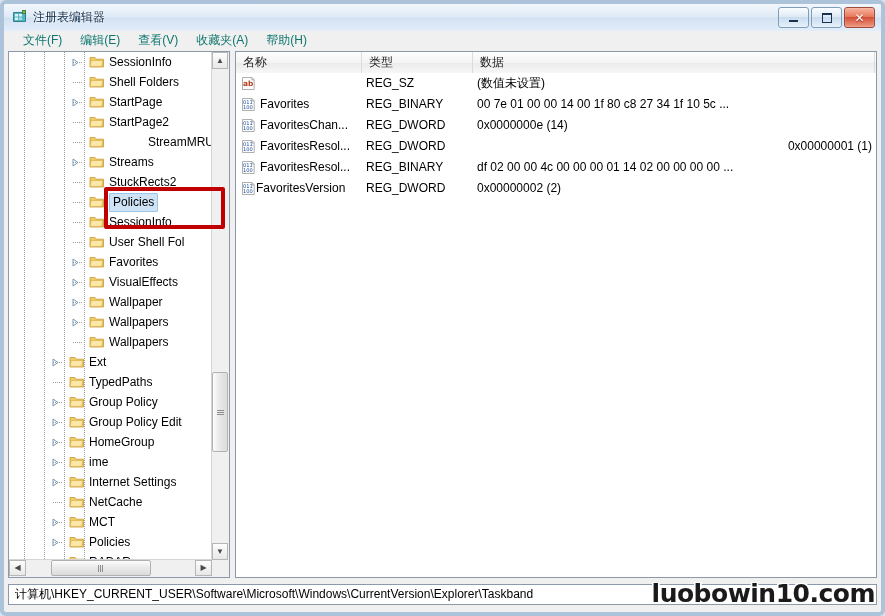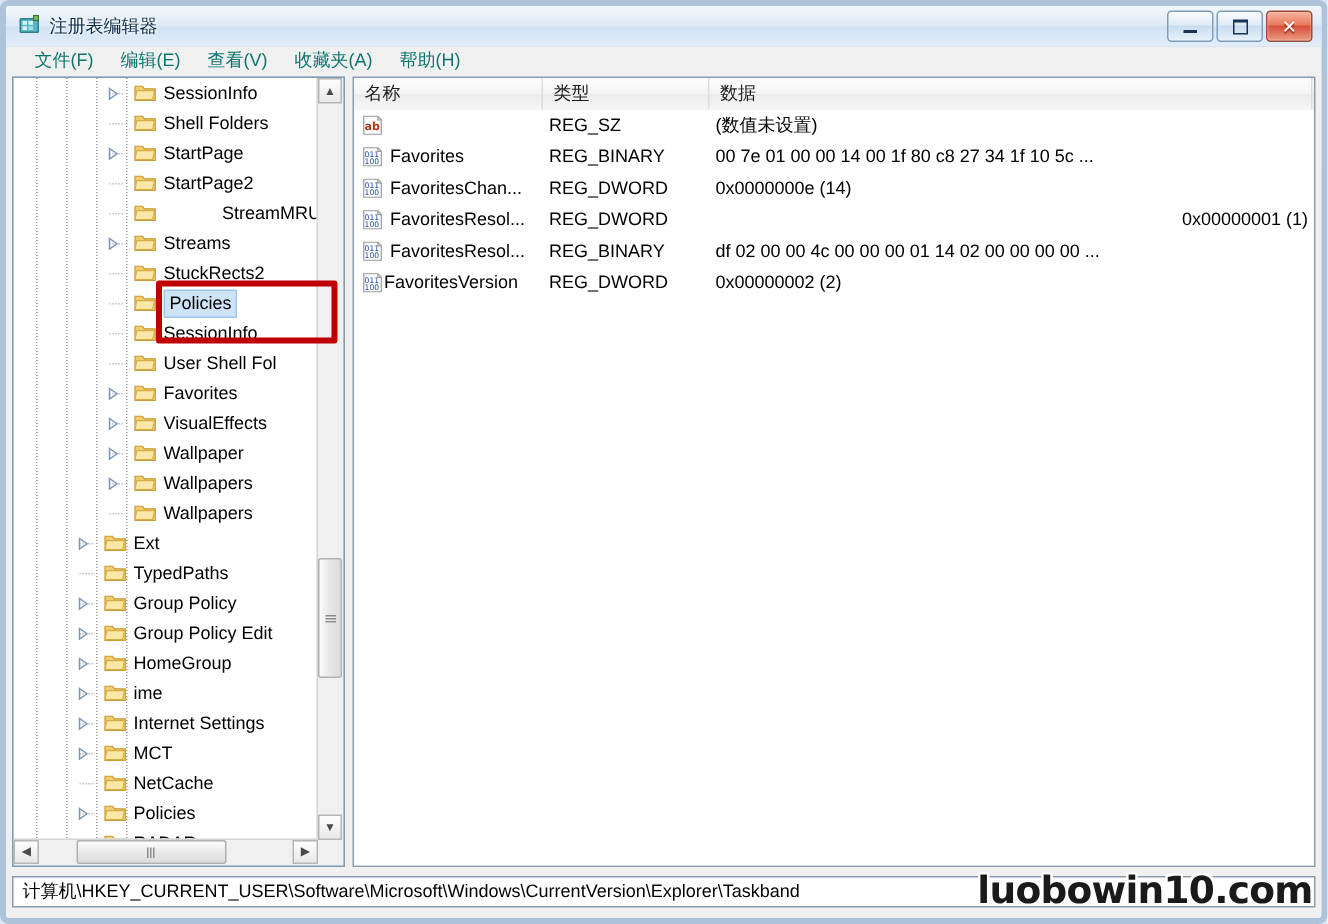--- a/index.html
+++ b/index.html
@@ -495,38 +495,38 @@
                   </svg>
                 </span>
                 <span class="folder" style="left: 60px;"><svg width="16" height="14" viewBox="0 0 16 14">
                     <path d="M1 2.5 L6 2.5 L7.3 4.2 L14.5 4.2 L14.5 12 L1 12 Z" fill="#f0cc6a" stroke="#c79a33" stroke-width="0.8"></path>
                     <path d="M2.2 5.4 L14 5.4 L12.7 11.4 L1 11.4 Z" fill="#fbe8a8" stroke="#d9ab45" stroke-width="0.7"></path>
                   </svg></span>
                 <span class="tlabel" style="left: 80px;">Internet Settings</span>
               </div>
               <div class="tree-row">
                 <span class="hline" style="left: 44px;"></span>
+                <span class="folder" style="left: 60px;"><svg width="16" height="14" viewBox="0 0 16 14">
+                    <path d="M1 2.5 L6 2.5 L7.3 4.2 L14.5 4.2 L14.5 12 L1 12 Z" fill="#f0cc6a" stroke="#c79a33" stroke-width="0.8"></path>
+                    <path d="M2.2 5.4 L14 5.4 L12.7 11.4 L1 11.4 Z" fill="#fbe8a8" stroke="#d9ab45" stroke-width="0.7"></path>
+                  </svg></span>
+                <span class="tlabel" style="left: 80px;">NetCache</span>
+              </div>
+              <div class="tree-row">
+                <span class="hline" style="left: 44px;"></span>
                 <span class="tw" style="left: 42px;">
                   <svg width="9" height="9" viewBox="0 0 9 9">
                     <path d="M2 1 L7 4.5 L2 8 Z" fill="none" stroke="#7b97b5" stroke-width="1"></path>
                   </svg>
                 </span>
                 <span class="folder" style="left: 60px;"><svg width="16" height="14" viewBox="0 0 16 14">
                     <path d="M1 2.5 L6 2.5 L7.3 4.2 L14.5 4.2 L14.5 12 L1 12 Z" fill="#f0cc6a" stroke="#c79a33" stroke-width="0.8"></path>
                     <path d="M2.2 5.4 L14 5.4 L12.7 11.4 L1 11.4 Z" fill="#fbe8a8" stroke="#d9ab45" stroke-width="0.7"></path>
                   </svg></span>
                 <span class="tlabel" style="left: 80px;">MCT</span>
-              </div>
-              <div class="tree-row">
-                <span class="hline" style="left: 44px;"></span>
-                <span class="folder" style="left: 60px;"><svg width="16" height="14" viewBox="0 0 16 14">
-                    <path d="M1 2.5 L6 2.5 L7.3 4.2 L14.5 4.2 L14.5 12 L1 12 Z" fill="#f0cc6a" stroke="#c79a33" stroke-width="0.8"></path>
-                    <path d="M2.2 5.4 L14 5.4 L12.7 11.4 L1 11.4 Z" fill="#fbe8a8" stroke="#d9ab45" stroke-width="0.7"></path>
-                  </svg></span>
-                <span class="tlabel" style="left: 80px;">NetCache</span>
               </div>
               <div class="tree-row">
                 <span class="hline" style="left: 44px;"></span>
                 <span class="tw" style="left: 42px;">
                   <svg width="9" height="9" viewBox="0 0 9 9">
                     <path d="M2 1 L7 4.5 L2 8 Z" fill="none" stroke="#7b97b5" stroke-width="1"></path>
                   </svg>
                 </span>
                 <span class="folder" style="left: 60px;"><svg width="16" height="14" viewBox="0 0 16 14">
                     <path d="M1 2.5 L6 2.5 L7.3 4.2 L14.5 4.2 L14.5 12 L1 12 Z" fill="#f0cc6a" stroke="#c79a33" stroke-width="0.8"></path>

